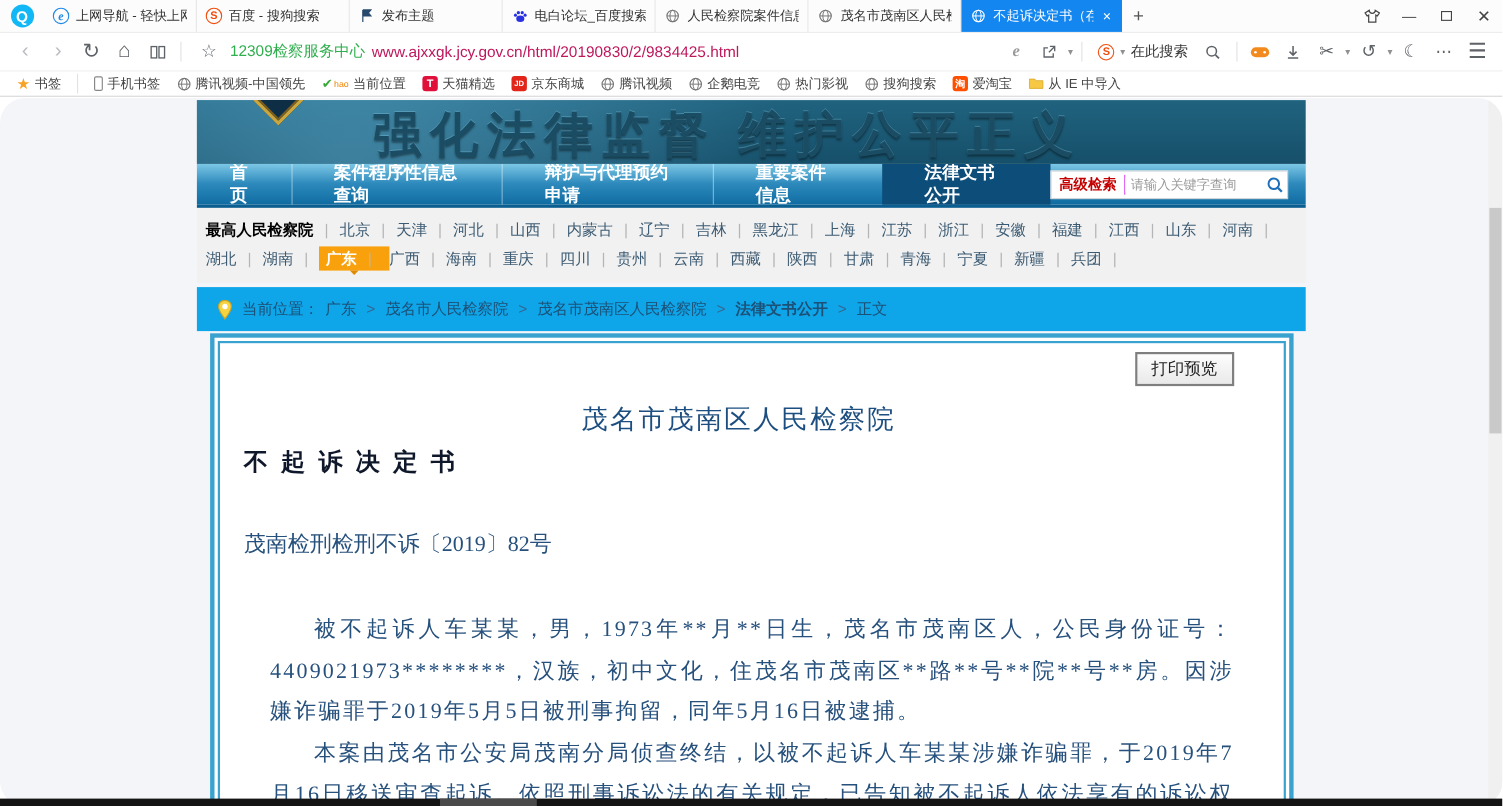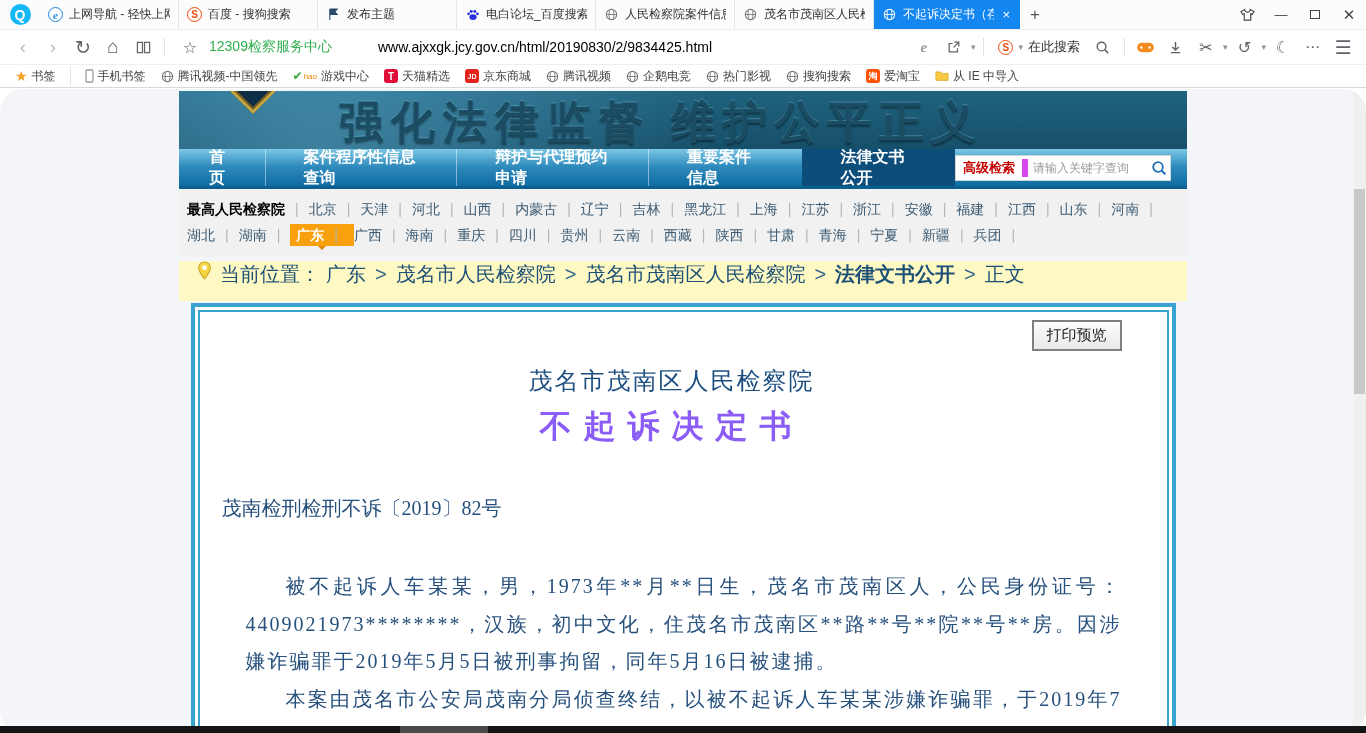--- a/index.html
+++ b/index.html
@@ -30,21 +30,21 @@
   .wbtn.close { font-size:15px; }
 
   
   .toolbar { height:35px; border-top:1px solid #ededed; display:flex; align-items:center; padding:0 10px; gap:4px; color:#5f6368; }
   .tbico { width:26px; height:26px; display:flex; align-items:center; justify-content:center; font-size:16px; color:#5f6368; }
   .tbico.big { font-size:19px; }
   .tbico.dim { color:#b9bcc0; }
   .vdiv { width:1px; height:18px; background:#e2e2e2; margin:0 4px; }
   .addr { flex:1; display:flex; align-items:center; gap:6px; padding-left:4px; font-size:14px; }
   .sitelabel { color:#2faf4e; }
-  .urltext { color:#000000;margin-left:40px; }
+  .urltext { color:#be185d; }
   .chev { font-size:9px; color:#909090; }
   .sgarea { display:flex; align-items:center; gap:5px; padding:0 6px; }
   .sghint { font-size:13px; color:#333; }
   .ddot { letter-spacing:1px; font-size:15px; }
 
   
   .bmbar { height:24px; display:flex; align-items:center; gap:5px; padding:0 10px; font-size:12px; color:#444;
     border-top:1px solid #efefef; border-bottom:1px solid #d8d8d8; }
   .bm { display:flex; align-items:center; gap:4px; padding:0 5px; white-space:nowrap; }
   .bstar { color:#f7a325; font-size:14px; }
@@ -69,50 +69,50 @@
 
   .nav { height:40px; display:flex; align-items:stretch;
     background:linear-gradient(180deg,#7cc7e6 0%,#2e8abc 48%,#0f6ca2 100%);
     border-bottom:3px solid #0a5e90; }
   .nav-item { padding:0 38px; display:flex; align-items:center; color:#fff; font-size:16px; font-weight:bold;
     border-left:1px solid rgba(255,255,255,.45); }
   .nav-item:first-child { border-left:none; padding:0 30px; }
   .nav-item.active { background:#0c4d7a; border-left-color:transparent; }
   .nav-search { margin-left:auto; margin-right:16px; align-self:center; width:216px; height:26px;
     background:#fff; border:1px solid #cfd6da; display:flex; align-items:center; }
-  .adv { color:#c40000; font-size:13px; font-weight:bold; padding:0 7px; border-right:6px solid #d946ef; white-space:nowrap; }
+  .adv { color:#c40000; font-size:13px; font-weight:bold; padding:0 7px; border-right:1px solid #d946ef; white-space:nowrap; }
   .nav-search input { flex:1; min-width:0; border:none; outline:none; font-size:12px; color:#555; padding:0 5px; }
   .nav-search input::placeholder { color:#9a9a9a; }
   .mag { width:22px; color:#1d6fb8; display:flex; align-items:center; justify-content:center; }
 
   .provinces { background:#f1f1f1; padding:7px 0 9px 8px; font-size:14px; }
   .provrow { line-height:26px; white-space:nowrap; }
   .prov { color:#3c5b73; }
   .prov::after { content:"|"; color:#b5b5b5; margin:0 10px; font-weight:normal; }
   .prov.top { color:#000000; font-weight:bold; }
   .prov.cur { background:#f9a10c; color:#fff; font-weight:bold; padding:3px 6px; position:relative; }
   .prov.cur::before { content:""; position:absolute; left:50%; bottom:-4px; margin-left:-4px;
     border:4px solid transparent; border-top-color:#e08a00; border-bottom:none; }
 
-  .breadcrumb { background:#fef9c3; margin-top:4px; height:40px; display:flex; 
-    padding-left:18px; font-size:20px; color:#1d5076; }
+  .breadcrumb { background:#0ea5e9; margin-top:4px; height:40px; display:flex; align-items:center;
+    padding-left:18px; font-size:14px; color:#1d5076; }
   .bc-label { margin:0 6px 0 8px; }
   .bc-item::after { content:">"; color:#35678f; margin:0 9px; font-weight:normal; }
   .bc-item:last-child::after { content:""; margin:0; }
   .bc-item.bold { font-weight:bold; }
 
   .docbox { width:985px; margin:2px auto 0; border:4px solid #3aa2cf; padding:3px; background:#fff; height:520px; }
   .docinner { border:2px solid #3aa2cf; height:100%; padding:8px 45px 0 22px; }
   .printrow { text-align:right; }
   .printbtn { display:inline-block; padding:4px 13px; font-size:15px; color:#222;
     background:linear-gradient(#fdfdfd,#e9e9e9); border:2px solid #7f7f7f; cursor:pointer;
     font-family:"Liberation Sans","DejaVu Sans",sans-serif; }
   .doc { font-family:"Liberation Serif","DejaVu Serif",serif; color:#27517d; }
   .doc-org { text-align:center; font-size:24px; letter-spacing:2px; margin-top:14px; color:#1d4e80; }
-  .doc-title { text-align:center; font-size:32px; font-weight:bold; letter-spacing:12px; margin-top:8px; color:#8b5cf6; }
+  .doc-title { text-align:left; font-size:22px; font-weight:bold; letter-spacing:12px; margin-top:8px; color:#0f172a; }
   .doc-num { padding-right:14px; font-size:20px; margin-top:46px; }
   .doc-body { margin-top:46px; font-size:20px; line-height:37.5px; letter-spacing:2px; text-align:justify; }
   .doc-body p { text-indent:2em;margin-left:24px; }
 
   .scrollbar { position:absolute; top:0; right:0; width:13px; height:100%; background:#f0f0f0; }
   .sthumb { position:absolute; top:100px; right:1px; width:11px; height:205px; background:#c9c9c9; }
 
   .tasksliver { position:absolute; left:0; right:0; bottom:0; height:7px; background:#141414; z-index:9; }
   .tseg { position:absolute; left:400px; width:88px; height:100%; background:#4a4a4a; }
 
@@ -283,21 +283,21 @@
             <circle cx="8" cy="8" r="6.4" fill="none" stroke="currentColor" stroke-width="1.3"></circle>
             <ellipse cx="8" cy="8" rx="3" ry="6.4" fill="none" stroke="currentColor" stroke-width="1.1"></ellipse>
             <line x1="1.6" y1="8" x2="14.4" y2="8" stroke="currentColor" stroke-width="1.1"></line>
           </svg>
         </span>
       <span>腾讯视频-中国领先</span>
     </div>
     <div class="bm">
       <span class="haock">✔</span>
         <span class="haotxt">hao</span>
-      <span>游戏中心</span>
+      <span>当前位置</span>
     </div>
     <div class="bm">
       <span class="sq tmall">T</span>
       <span>天猫精选</span>
     </div>
     <div class="bm">
       <span class="sq jd">JD</span>
       <span>京东商城</span>
     </div>
     <div class="bm">

